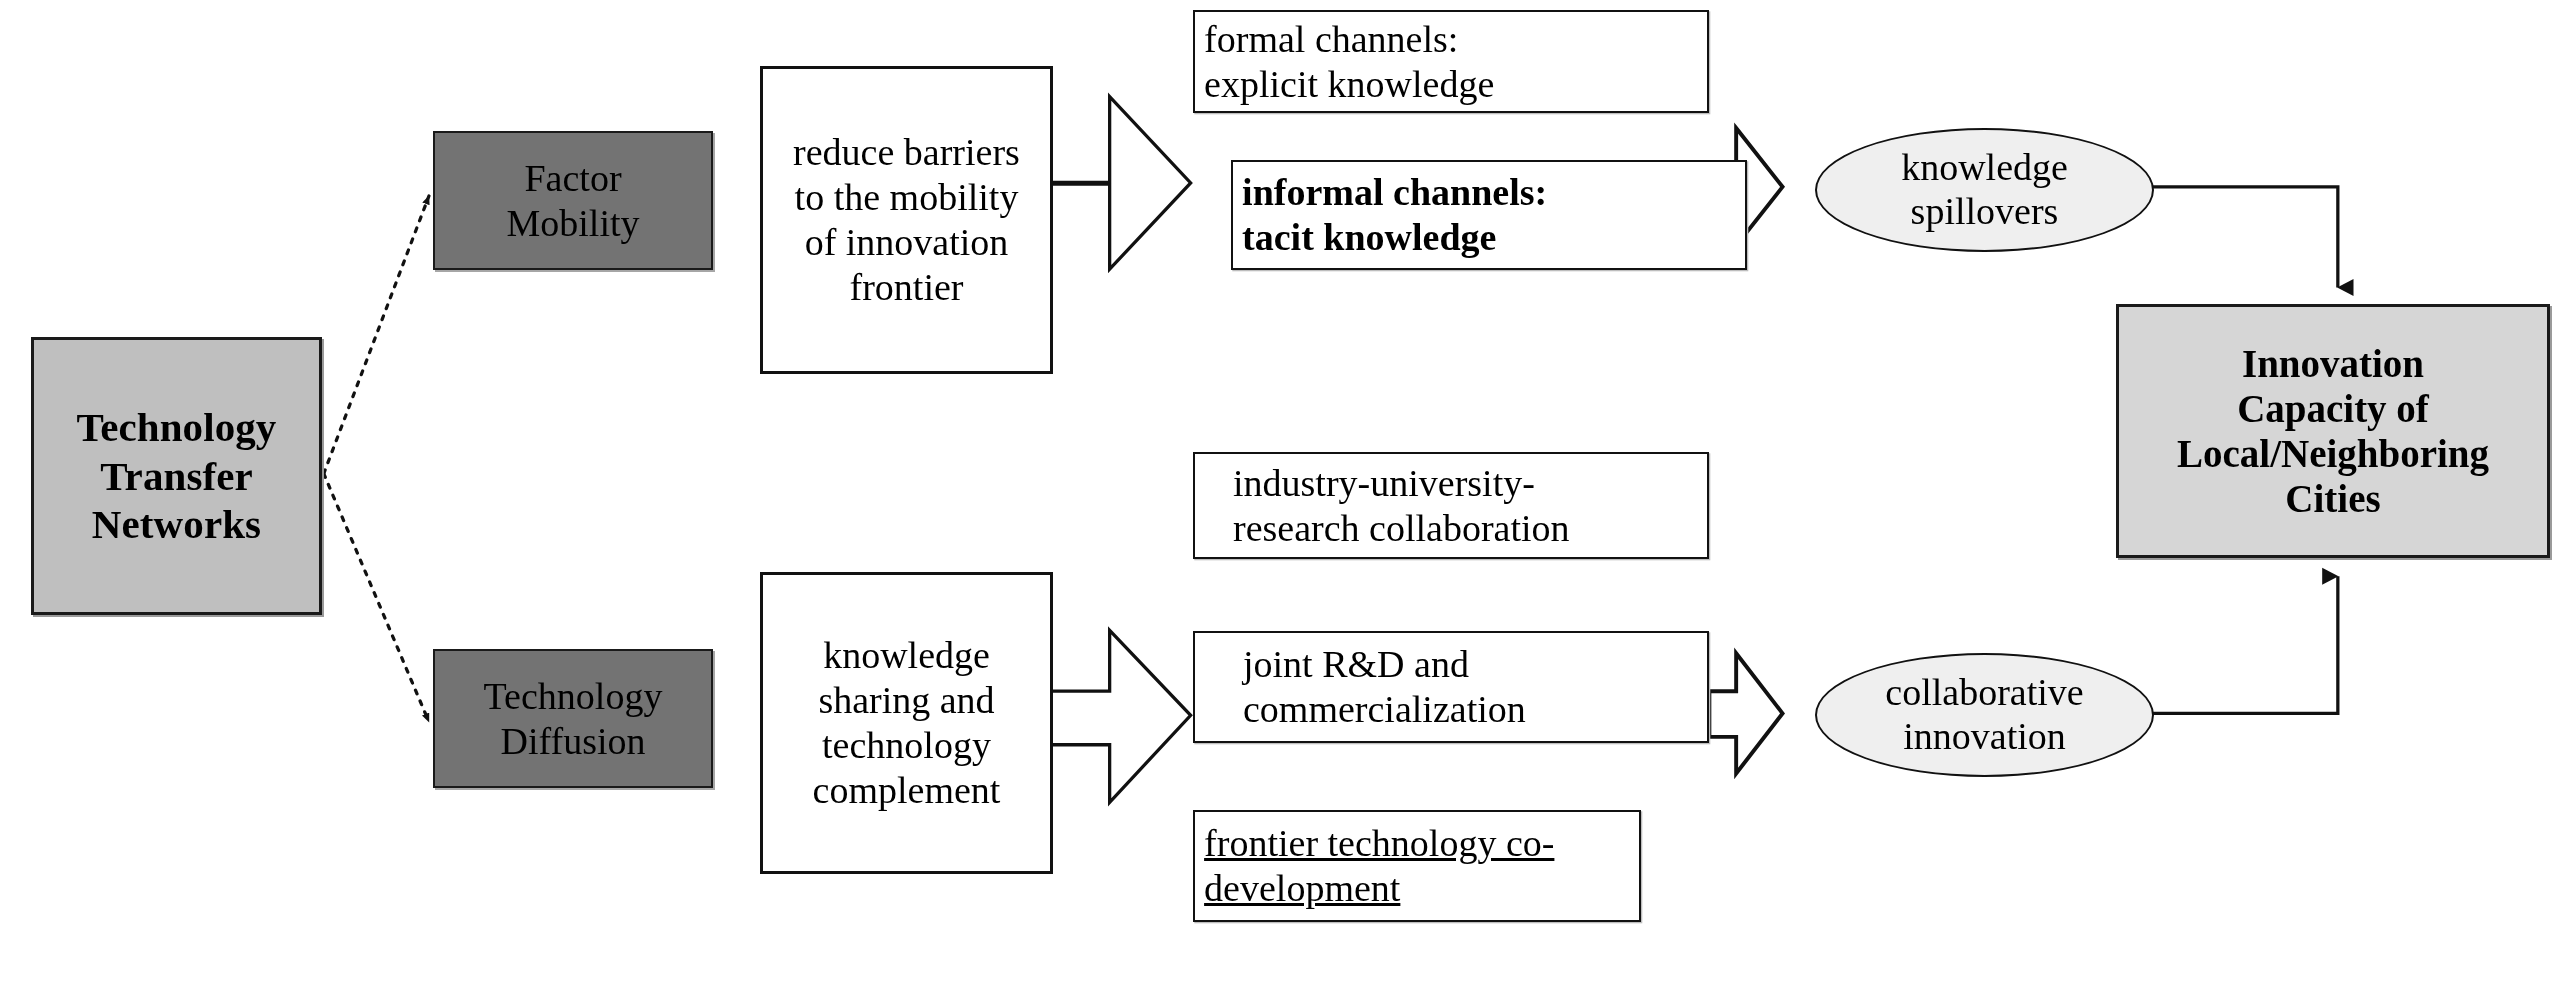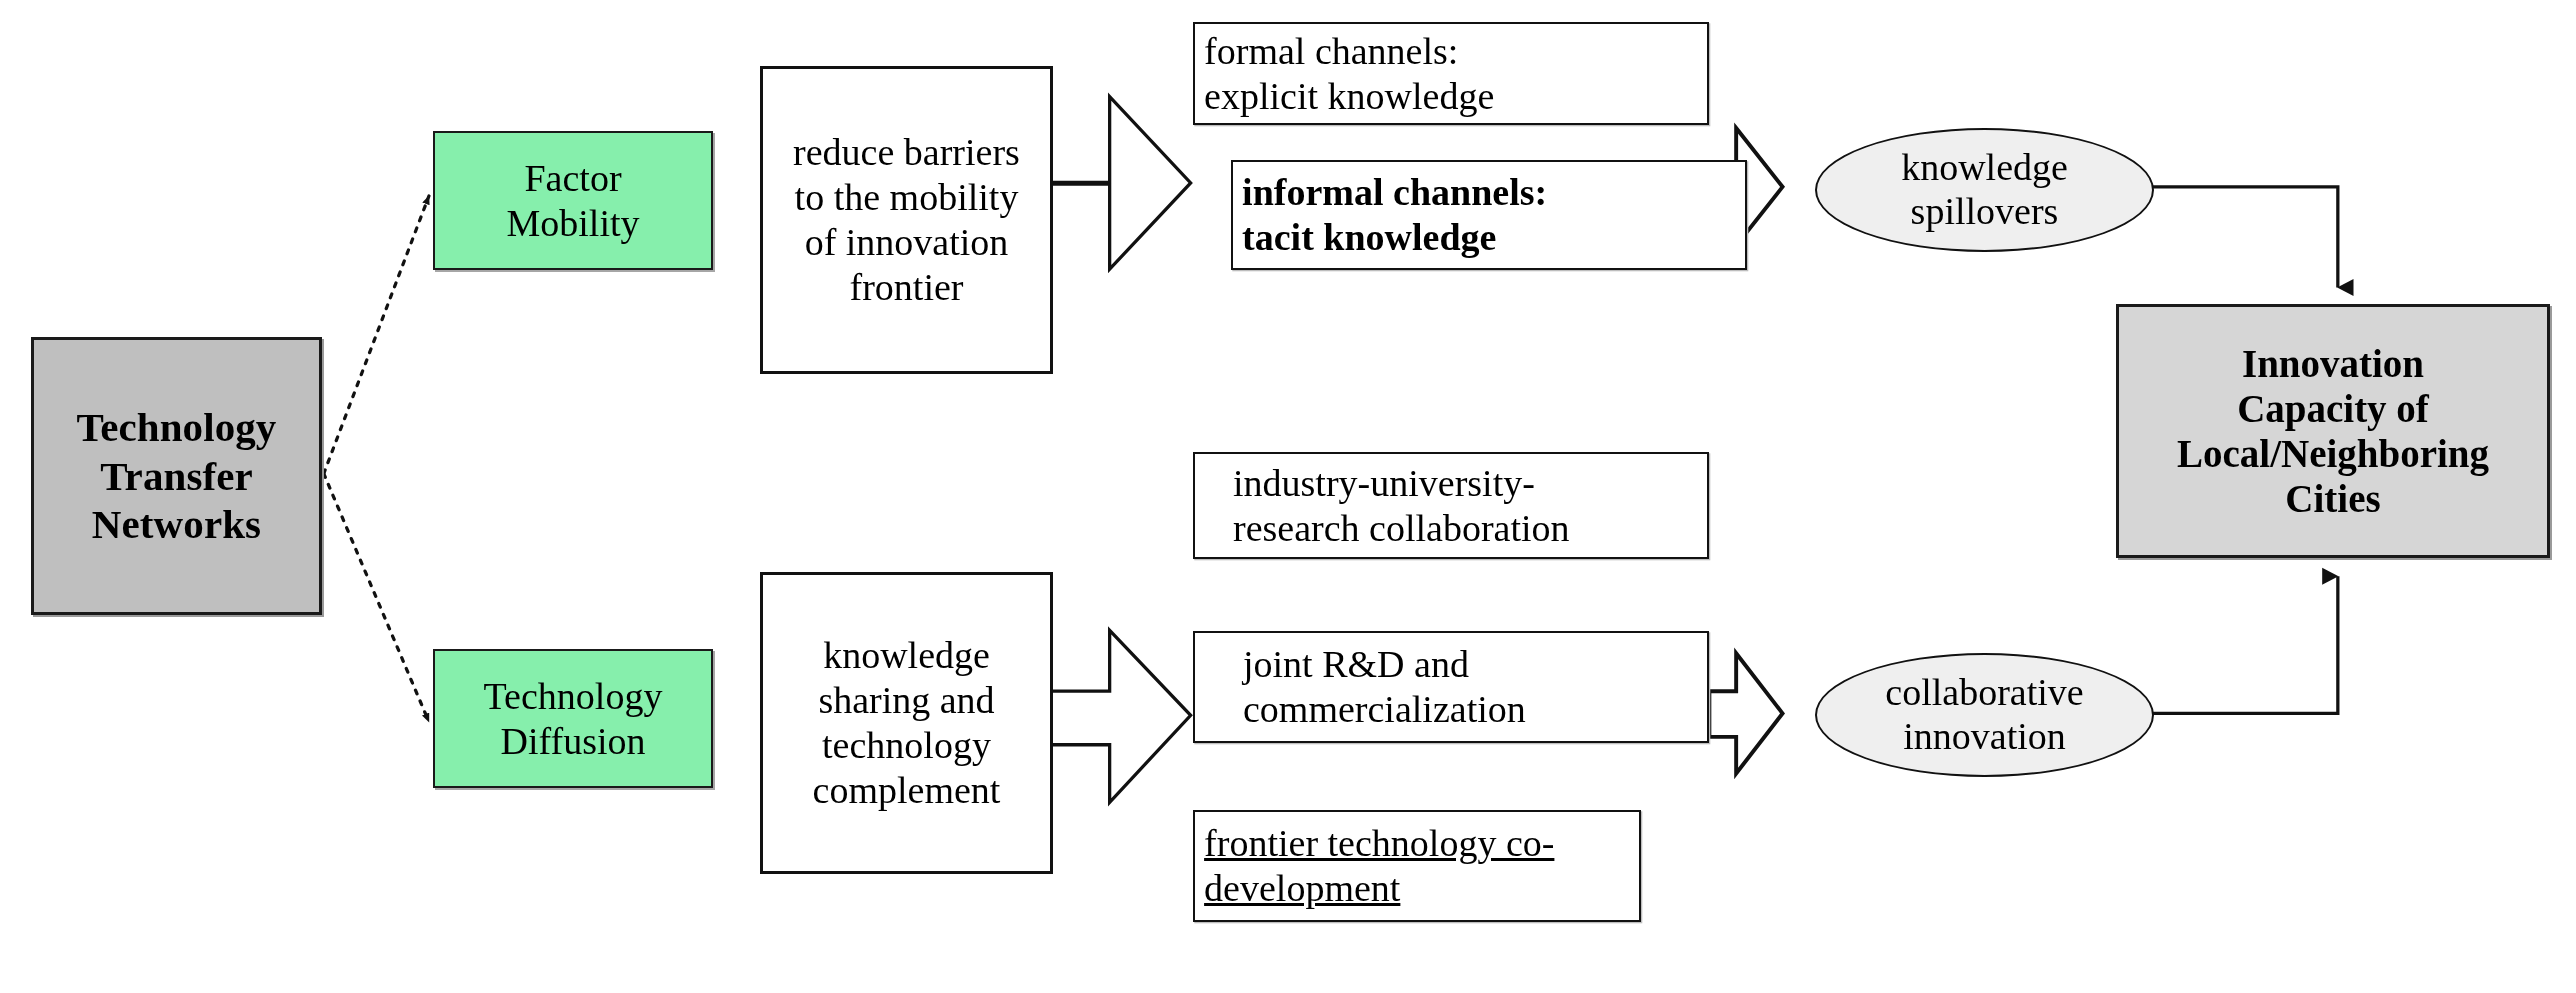--- a/index.html
+++ b/index.html
@@ -9,37 +9,37 @@
   .node .txt{width:100%;line-height:1.18;}
   .center .txt{text-align:center;}
   .left .txt{text-align:left;}
 
   
   #ttn{left:31px;top:337px;width:291px;height:278px;background:#bfbfbf;
        border:3.3px solid #1a1a1a;box-shadow:2px 2px 0 0 #9a9a9a;}
   #ttn .txt{font-size:41px;font-weight:bold;letter-spacing:0.1px;}
 
   
-  .lgray{background:#86efac;border:2.6px solid #1a1a1a;box-shadow:2px 2px 0 0 #a6a6a6;}
+  .lgray{background:#737373;border:2.6px solid #1a1a1a;box-shadow:2px 2px 0 0 #a6a6a6;}
   #factor-mobility{left:433px;top:131px;width:280px;height:139px;}
   #tech-diffusion{left:433px;top:649px;width:280px;height:139px;}
   .lgray .txt{font-size:38px;}
 
   
   .wbox{background:#ffffff;border:3.3px solid #111;}
   #reduce-barriers{left:760px;top:39px;width:293px;height:308px;margin-top:27px;}
   #reduce-barriers .txt{font-size:38px;}
   #knowledge-sharing{left:760px;top:572px;width:293px;height:302px;}
   #knowledge-sharing .txt{font-size:38px;}
 
   
   .tbox{background:#ffffff;border:2px solid #111;box-shadow:1.3px 1.3px 0 0 #bdbdbd;
         padding:0 9.1px;}
   .tbox .txt{font-size:38px;}
-  #formal-channels{left:1193px;top:22px;width:516px;height:103px;}
+  #formal-channels{left:1193px;top:10px;width:516px;height:103px;}
   #informal-channels{left:1231px;top:160px;width:516px;height:110px;font-weight:bold;}
   #industry-university{left:1193px;top:452px;width:516px;height:107px;padding-left:38px;}
   #joint-rd{left:1193px;top:631px;width:516px;height:112px;padding-left:48px;}
   #frontier-tech{left:1193px;top:810px;width:448px;height:112px;text-decoration:underline;}
 
   
   .ellipse{position:absolute;background:#efefef;border:2.6px solid #111;
            border-radius:50%;display:flex;align-items:center;justify-content:center;}
   .ellipse .txt{font-size:38px;text-align:center;line-height:1.15;width:100%;}
   #knowledge-spillovers{left:1815px;top:128px;width:335px;height:120px;}

